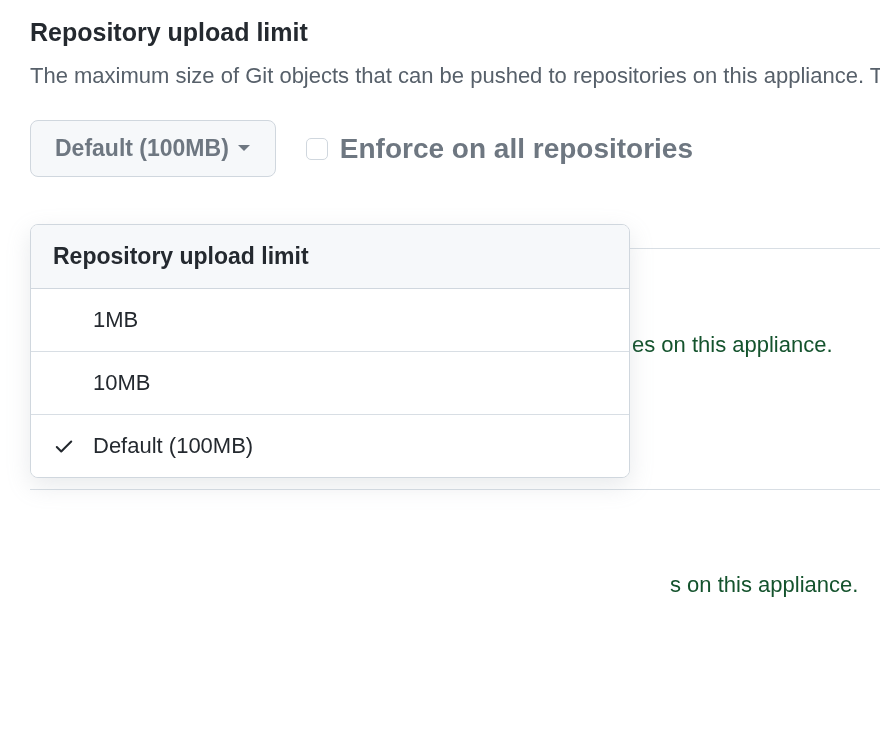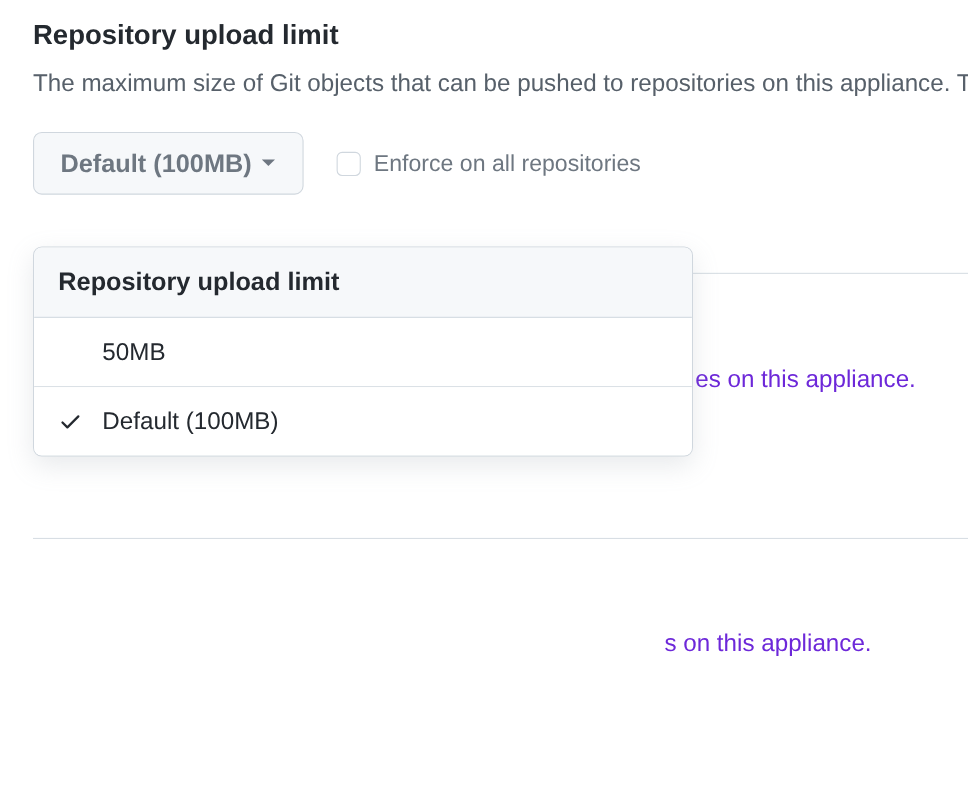--- a/index.html
+++ b/index.html
@@ -61,22 +61,22 @@
     }
     .checkbox {
       width: 22px;
       height: 22px;
       border: 1.5px solid #d0d7de;
       border-radius: 5px;
       background: #ffffff;
       cursor: pointer;
     }
     .checkbox-label {
-      font-size: 21px;
-      font-weight: 400;
+      font-size: 28px;
+      font-weight: 700;
       color: #6e7781;
     }
     .dropdown-menu {
       position: absolute;
       top: 224px;
       left: 30px;
       width: 600px;
       background: #ffffff;
       border: 1px solid #d0d7de;
       border-radius: 8px;
@@ -108,36 +108,36 @@
       width: 40px;
       display: inline-flex;
       align-items: center;
     }
     .dropdown-item .check-slot svg {
       fill: #24292f;
     }
     .bg-text {
       position: absolute;
       font-size: 22px;
-      color: #6d28d9;
+      color: #14532d;
       white-space: nowrap;
       z-index: -1;
     }
     .bg-hr {
       position: absolute;
       left: 30px;
       right: 0;
       height: 1px;
       background: #d8dee4;
       z-index: -1;
     }
     .hr1 { top: 248px; }
     .hr2 { top: 489px; }
     .bg1 { top: 332px; left: 632px; }
-    .bg2 { top: 572px; left: 604px; }
+    .bg2 { top: 572px; left: 670px; }
   </style>
 </head>
 <body>
 
 <div class="bg-hr hr1"></div>
 <div class="bg-hr hr2"></div>
 <div class="bg-text bg1">es on this appliance.</div>
 <div class="bg-text bg2">s on this appliance.</div>
 
 <h2 class="section-heading">Repository upload limit</h2>
@@ -157,21 +157,25 @@
     <span class="checkbox"></span>
     <span class="checkbox-label">Enforce on all repositories</span>
   </label>
 </div>
 
 <div class="dropdown-menu">
   <div class="dropdown-header">Repository upload limit</div>
   <div id="dropdown-options">
       <div class="dropdown-item">
         <span class="check-slot"></span>
-        <span>50MB</span>
+        <span>1MB</span>
+      </div>
+      <div class="dropdown-item">
+        <span class="check-slot"></span>
+        <span>10MB</span>
       </div>
       <div class="dropdown-item">
         <span class="check-slot">
           <svg width="22" height="22" viewBox="0 0 16 16">
             <path d="M13.78 4.22a.75.75 0 010 1.06l-7.25 7.25a.75.75 0 01-1.06 0L2.22 9.28a.75.75 0 011.06-1.06L6 10.94l6.72-6.72a.75.75 0 011.06 0z"></path>
           </svg>
         </span>
         <span>Default (100MB)</span>
       </div>
     </div>

